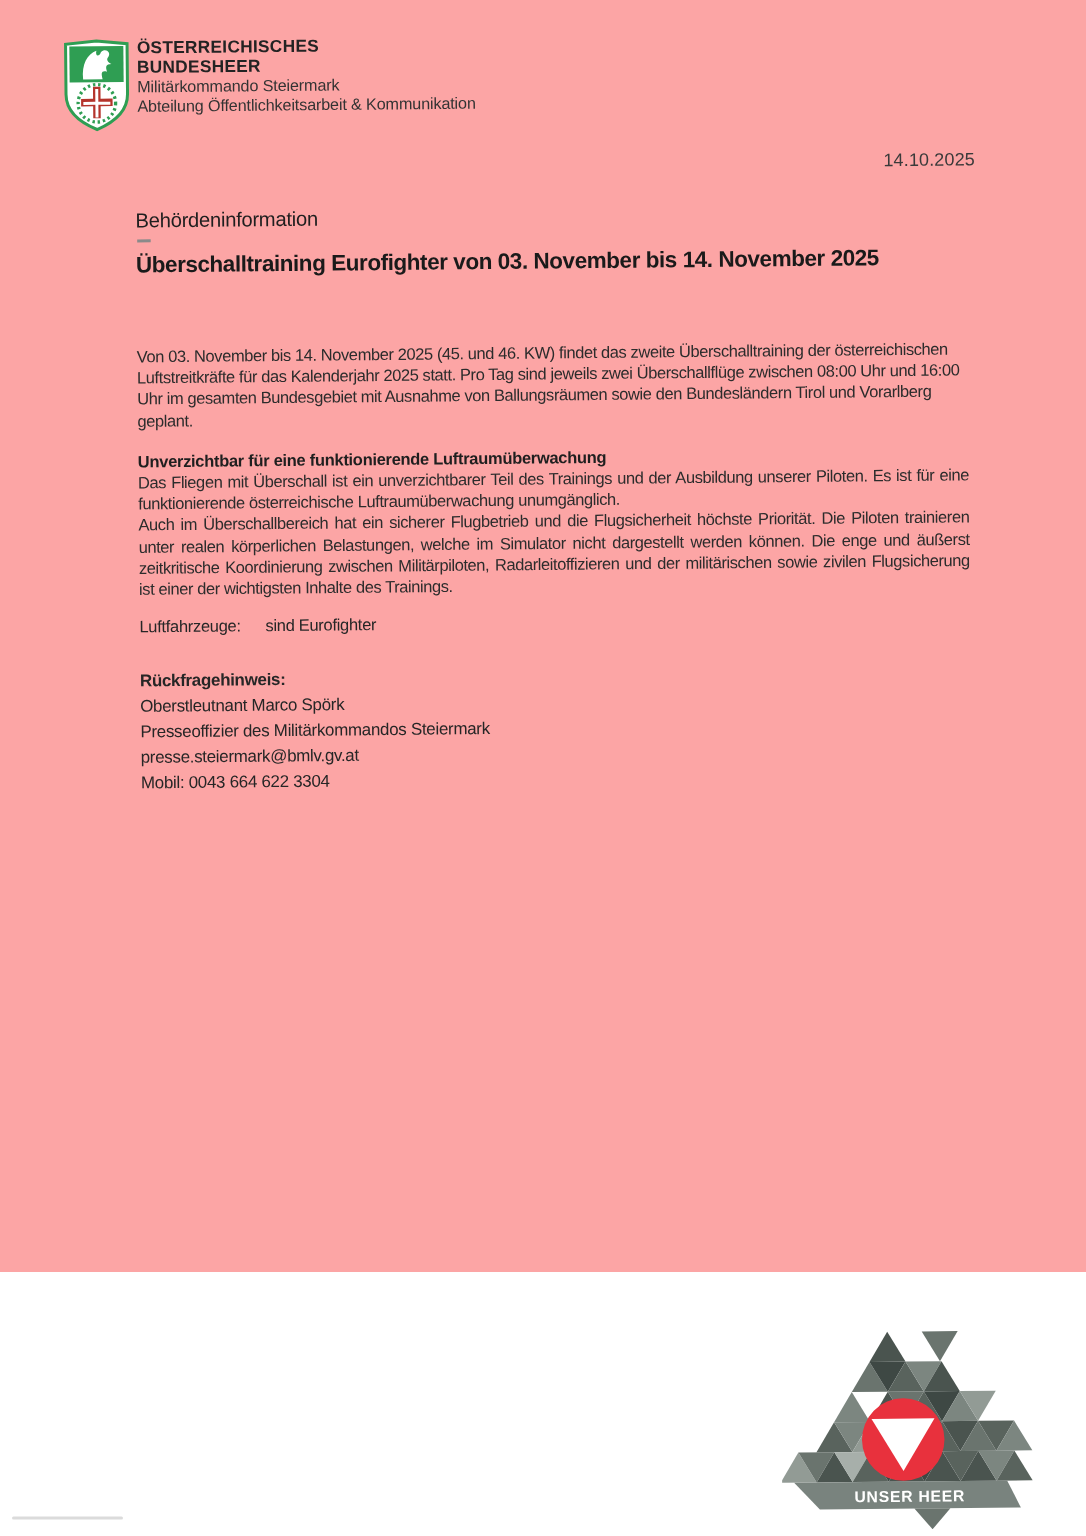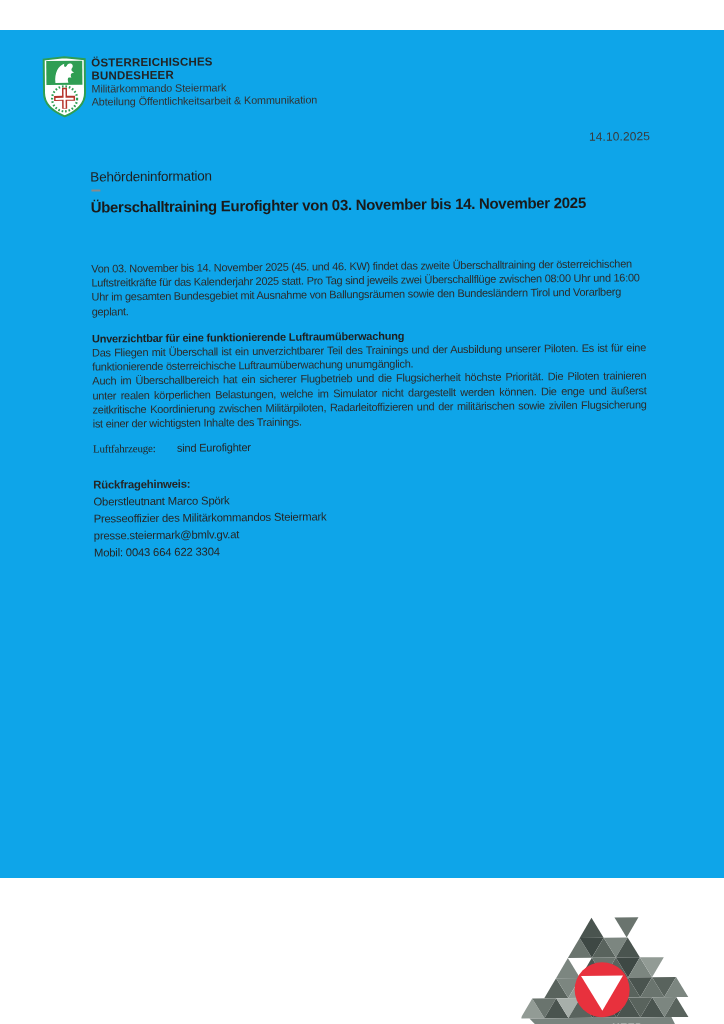--- a/index.html
+++ b/index.html
@@ -11,22 +11,21 @@
     width: 724px;
     height: 1024px;
     font-family: "Liberation Sans", sans-serif;
     color: #262626;
     overflow: hidden;
   }
   .sheet {
     position: relative;
     width: 724px;
     height: 848px;
-    background: #0ea5e9;
-    margin-top: 30px;
+    background: #fca5a5;
   }
   
   .scan {
     position: absolute;
     inset: 0;
     transform: rotate(-0.55deg);
     transform-origin: 50% 50%;
   }
 
   
@@ -109,21 +108,20 @@
   }
   .p-just { text-align: justify; }
   .aircraft {
     margin-top: 12px;
     font-size: 11px;
     letter-spacing: -0.2px;
   }
   .aircraft-label {
     display: inline-block;
     width: 84px;
-    font-family: Liberation Serif, serif;
   }
   .contact {
     margin-top: 22px;
     font-size: 11.3px;
     line-height: 17px;
     letter-spacing: -0.2px;
   }
   .contact-heading { font-weight: bold; }
 
   

